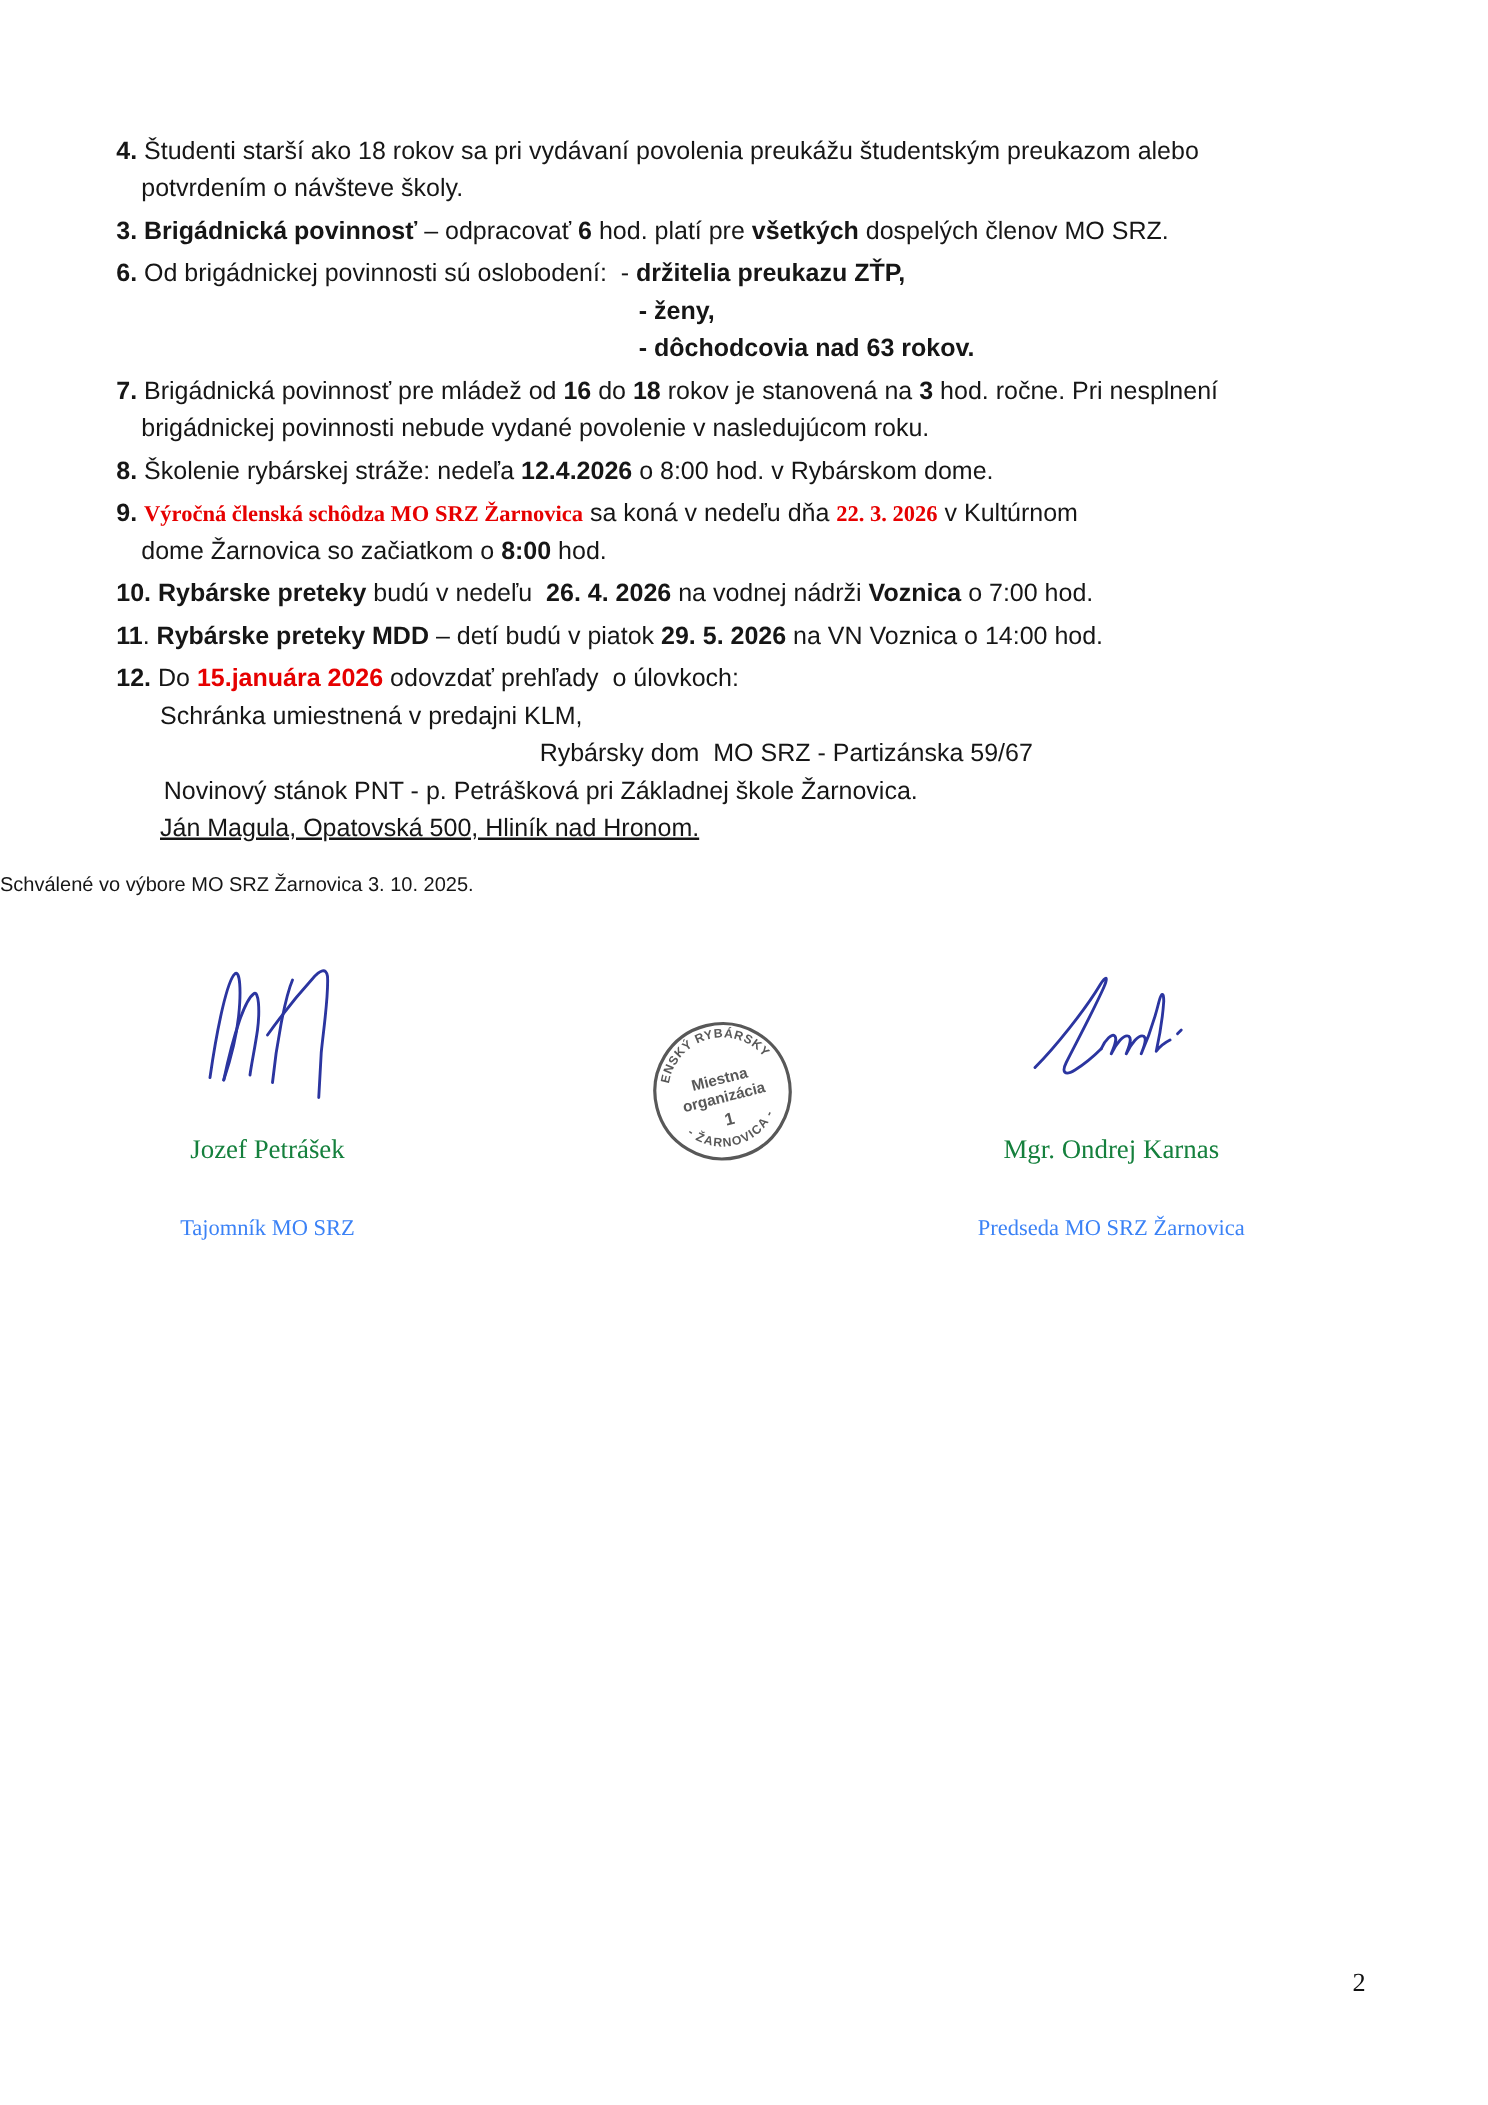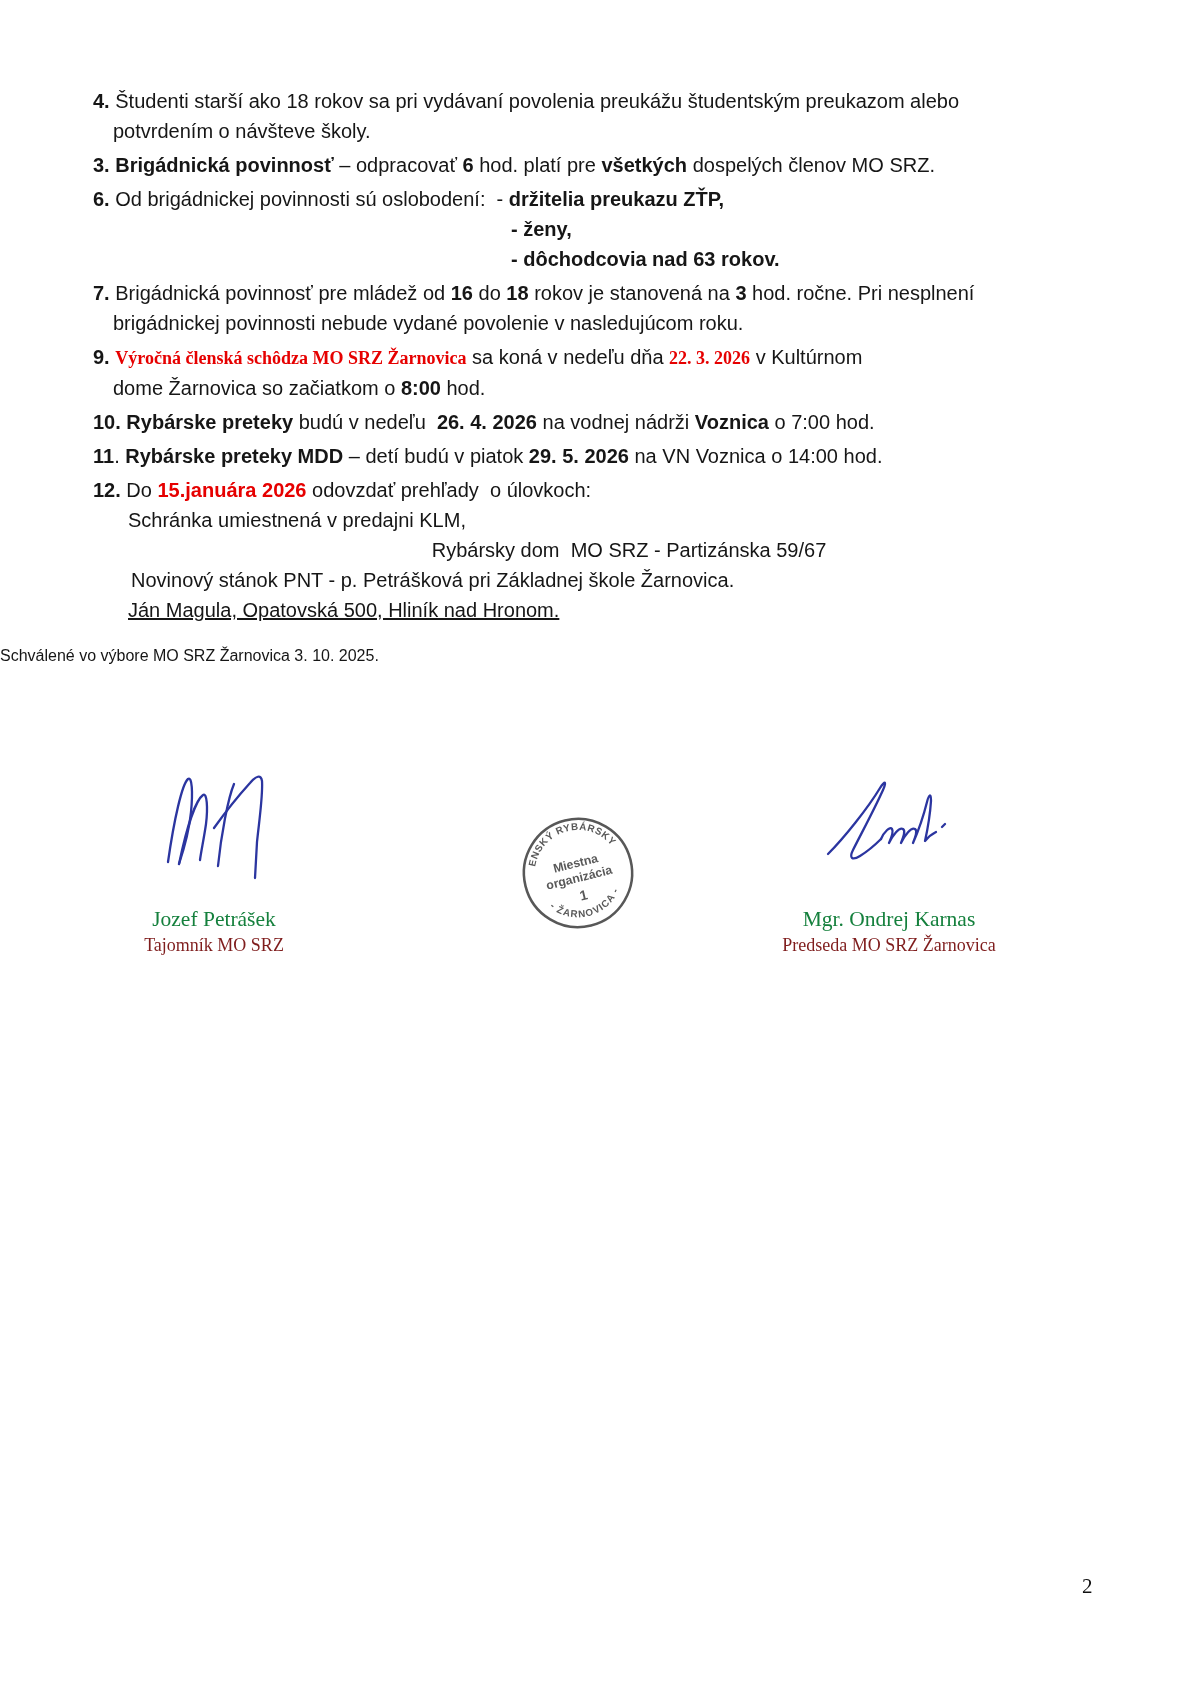--- a/index.html
+++ b/index.html
@@ -4,31 +4,31 @@
 <style>
   html,body{margin:0;padding:0;background:#ffffff;}
   .page{
     position:relative;
     width:1190px;height:1684px;
     background:#ffffff;
     font-family:"Liberation Sans",sans-serif;
     color:#161616;
     overflow:hidden;
   }
-  .content{padding:86px 60px 0 93px;font-size:20px;}
+  .content{padding:86px 60px 0 93px;font-size:20px;margin-top:20px;}
   .item{margin-bottom:4px;}
   .line{white-space:pre-wrap;line-height:30px;}
   .b{font-weight:700;}
   .r{color:var(--red,#e60000);}
   .big{font-size:18px;font-family:Liberation Serif, serif;}
   .approval{margin-top:16px;line-height:30px;white-space:pre-wrap;}
   .sig-area{position:absolute;left:0;top:0;width:100%;height:100%;pointer-events:none;}
   .sig-block{position:absolute;text-align:center;}
   .sig-name{font-family:"Liberation Serif",serif;font-size:21.5px;color:#15803d;line-height:27px;}
-  .sig-title{font-family:"Liberation Serif",serif;font-size:18px;color:#7f1d1d;line-height:24px;}
+  .sig-title{font-family:"Liberation Serif",serif;font-size:18px;color:#3b82f6;line-height:24px;margin-top:37px;}
   .sig-svg{position:absolute;}
   .sig-stroke{fill:none;stroke:var(--blue,#2b35a0);stroke-width:2.3;stroke-linecap:round;stroke-linejoin:round;}
   .stamp{position:absolute;left:519px;top:814px;width:118px;height:118px;transform:rotate(-14deg);opacity:.85;}
   .stamp text{fill:var(--stamp,#3b3b3b);font-family:"Liberation Sans",sans-serif;}
   .stamp .ring{fill:none;stroke:var(--stamp,#3b3b3b);stroke-width:2.6;}
   .page-num{position:absolute;left:1082px;top:1574px;font-family:"Liberation Serif",serif;font-size:21px;color:#101010;}
 </style>
 </head>
 <body>
 
@@ -43,20 +43,23 @@
         <div class="line"><span class="b">3. Brigádnická povinnosť</span><span> – odpracovať </span><span class="b">6</span><span> hod. platí pre </span><span class="b">všetkých</span><span> dospelých členov MO SRZ.</span></div>
       </div>
       <div class="item">
         <div class="line"><span class="b">6.</span><span> Od brigádnickej povinnosti sú oslobodení:  - </span><span class="b">držitelia preukazu ZŤP,</span></div>
         <div class="line" style="margin-left: 418px;"><span class="b">- ženy,</span></div>
         <div class="line" style="margin-left: 418px;"><span class="b">- dôchodcovia nad 63 rokov.</span></div>
       </div>
       <div class="item">
         <div class="line"><span class="b">7.</span><span> Brigádnická povinnosť pre mládež od </span><span class="b">16</span><span> do </span><span class="b">18</span><span> rokov je stanovená na </span><span class="b">3</span><span> hod. ročne. Pri nesplnení</span></div>
         <div class="line" style="margin-left: 20px;"><span>brigádnickej povinnosti nebude vydané povolenie v nasledujúcom roku.</span></div>
+      </div>
+      <div class="item">
+        <div class="line"><span class="b">8.</span><span> Školenie rybárskej stráže: nedeľa </span><span class="b">12.4.2026</span><span> o 8:00 hod. v Rybárskom dome.</span></div>
       </div>
       <div class="item">
         <div class="line"><span class="b">9.</span><span> </span><span class="b r big">Výročná členská schôdza MO SRZ Žarnovica</span><span> sa koná v nedeľu dňa </span><span class="b r big">22. 3. 2026</span><span> v Kultúrnom</span></div>
         <div class="line" style="margin-left: 20px;"><span>dome Žarnovica so začiatkom o </span><span class="b">8:00</span><span> hod.</span></div>
       </div>
       <div class="item">
         <div class="line"><span class="b">10. Rybárske preteky</span><span> budú v nedeľu  </span><span class="b">26. 4. 2026</span><span> na vodnej nádrži </span><span class="b">Voznica</span><span> o 7:00 hod.</span></div>
       </div>
       <div class="item">
         <div class="line"><span class="b">11</span><span>. </span><span class="b">Rybárske preteky MDD</span><span> – detí budú v piatok </span><span class="b">29. 5. 2026</span><span> na VN Voznica o 14:00 hod.</span></div>

